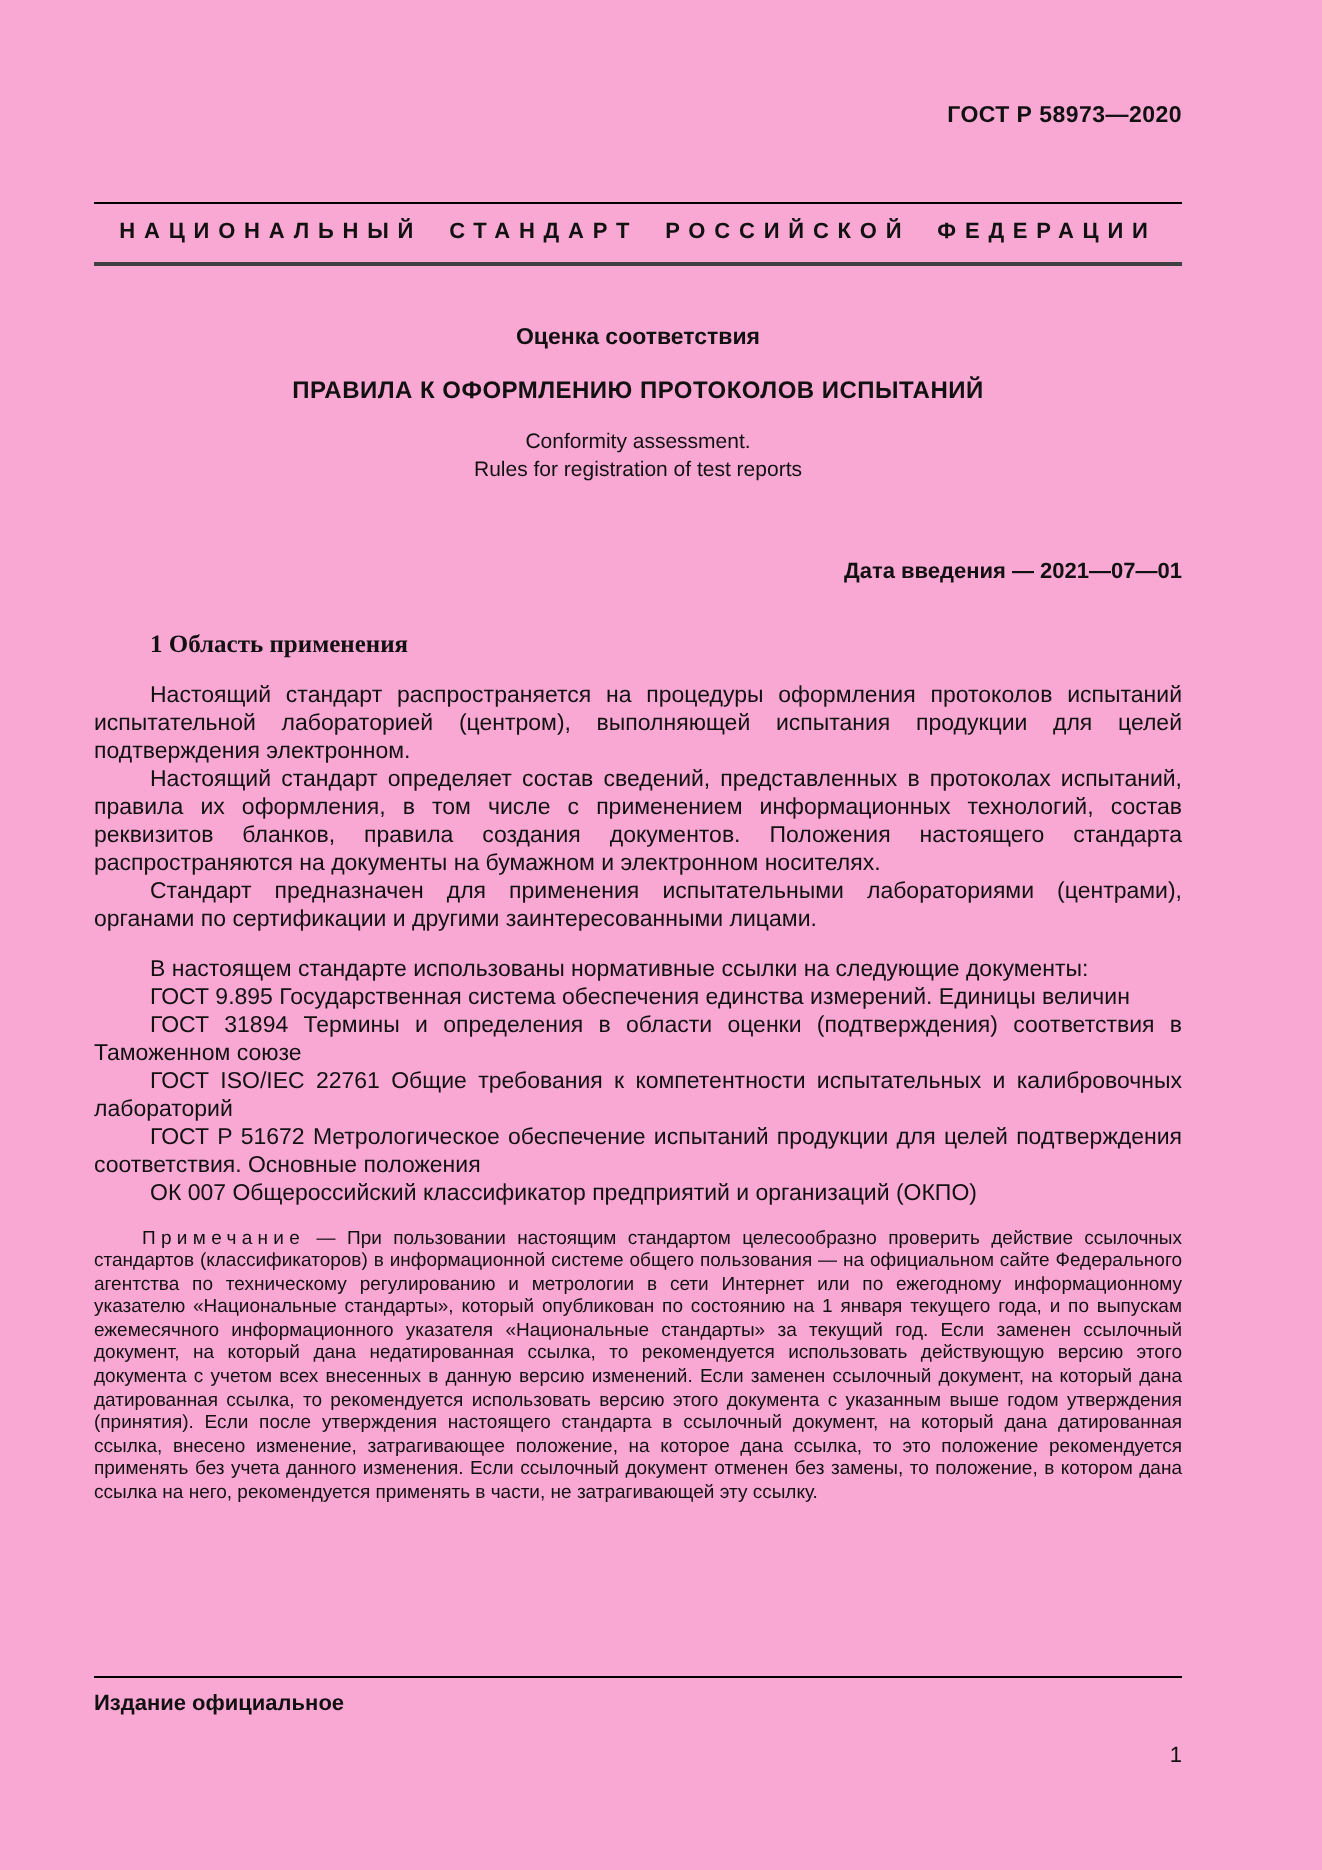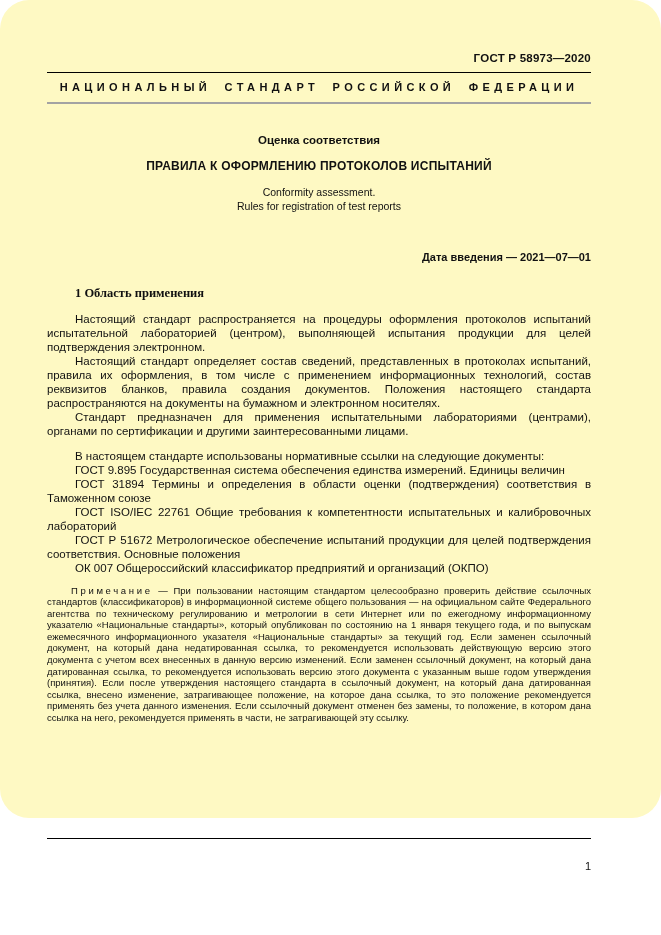--- a/index.html
+++ b/index.html
@@ -5,35 +5,34 @@
   * { margin: 0; padding: 0; box-sizing: border-box; }
   html, body { background: #ffffff; }
   body {
     width: 661px; height: 935px;
     font-family: "Liberation Sans", sans-serif;
     color: #111111;
     -webkit-font-smoothing: antialiased;
   }
   .page {
     position: relative;
-    width: 661px; height: 818px;
-    background: #fef9c3;
+    width: 661px; height: 935px;
+    background: #f9a8d4;
     padding: 52px 70px 0 47px;
-    border-radius: 29px;
   }
   .doc-number {
     text-align: right;
     font-weight: bold;
     font-size: 11.5px;
     letter-spacing: 0.02em;
   }
   .fed-block {
-    margin-top: 8px;
+    margin-top: 37px;
     border-top: 1px solid #000;
-    border-bottom: 2px solid #a3a3a3;
+    border-bottom: 2px solid #404040;
     padding: 8px 0 9px 0;
   }
   .fed-line {
     text-align: center;
     font-weight: bold;
     font-size: 11px;
     letter-spacing: 0.40em;
     word-spacing: 0.55em;
     white-space: nowrap;
   }
@@ -141,16 +140,17 @@
     <p>ГОСТ Р 51672 Метрологическое обеспечение испытаний продукции для целей подтверждения соответствия. Основные положения</p>
     <p>ОК 007 Общероссийский классификатор предприятий и организаций (ОКПО)</p>
   </div>
 
   <p class="note">
     <span class="note-label">Примечание</span>
     <span>— При пользовании настоящим стандартом целесообразно проверить действие ссылочных стандартов (классификаторов) в информационной системе общего пользования — на официальном сайте Федерального агентства по техническому регулированию и метрологии в сети Интернет или по ежегодному информационному указателю «Национальные стандарты», который опубликован по состоянию на 1 января текущего года, и по выпускам ежемесячного информационного указателя «Национальные стандарты» за текущий год. Если заменен ссылочный документ, на который дана недатированная ссылка, то рекомендуется использовать действующую версию этого документа с учетом всех внесенных в данную версию изменений. Если заменен ссылочный документ, на который дана датированная ссылка, то рекомендуется использовать версию этого документа с указанным выше годом утверждения (принятия). Если после утверждения настоящего стандарта в ссылочный документ, на который дана датированная ссылка, внесено изменение, затрагивающее положение, на которое дана ссылка, то это положение рекомендуется применять без учета данного изменения. Если ссылочный документ отменен без замены, то положение, в котором дана ссылка на него, рекомендуется применять в части, не затрагивающей эту ссылку.</span>
   </p>
 
   <div class="footer">
+    <div class="edition">Издание официальное</div>
     <div class="page-number">1</div>
   </div>
 
 </div>
 
 </body></html>

